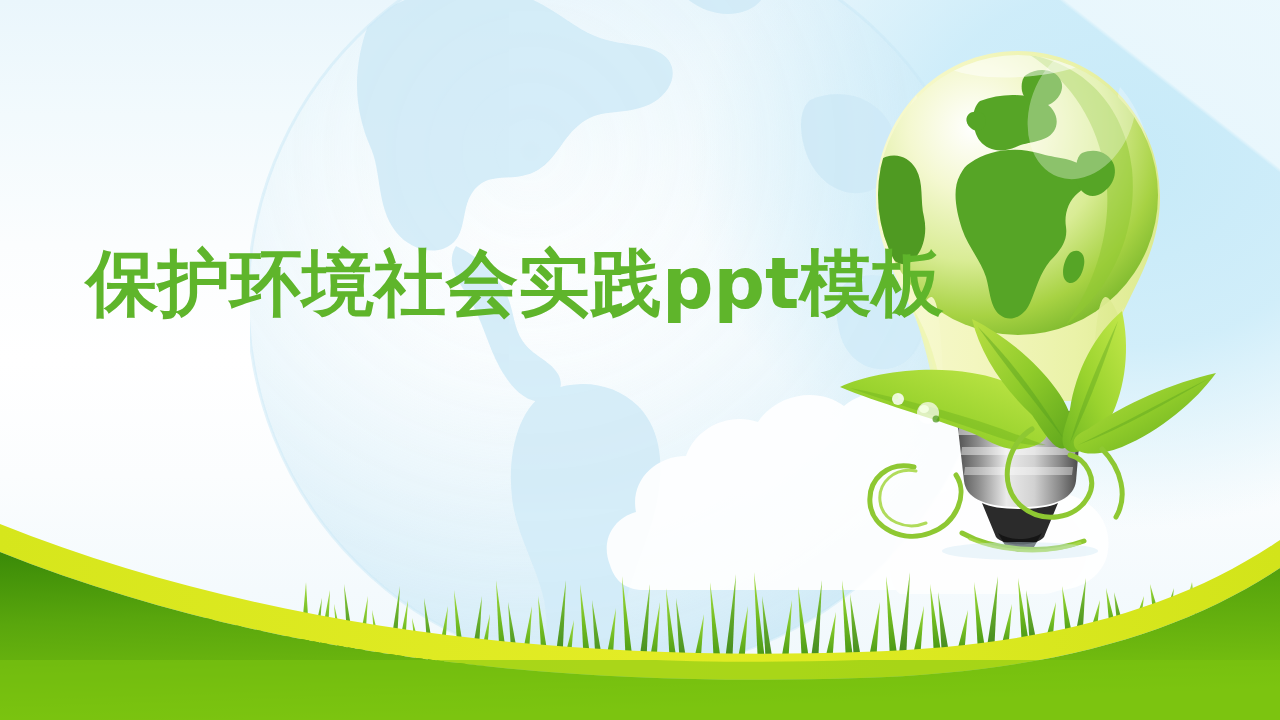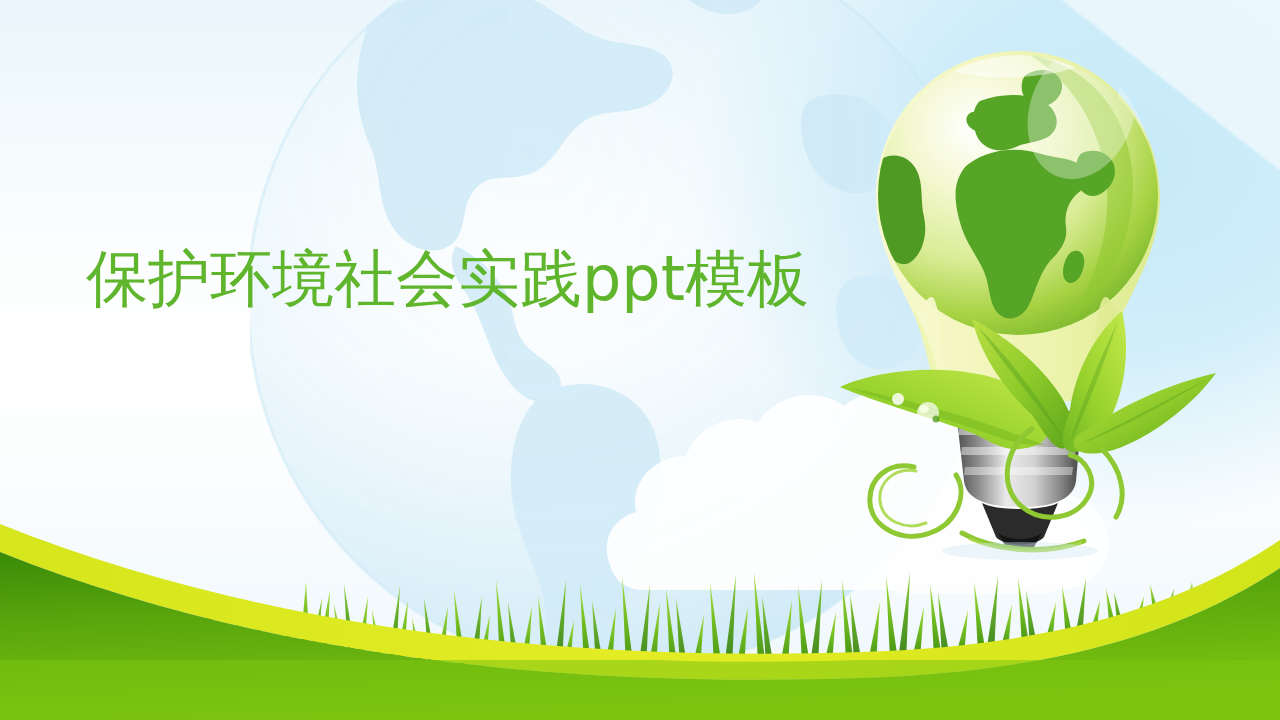--- a/index.html
+++ b/index.html
@@ -62,23 +62,23 @@
     position:absolute;left:0;bottom:0;width:1280px;height:210px;
   }
   .grass svg{width:100%;height:100%;display:block;}
 
   
   .title{
     position:absolute;
     left:86px;top:246px;
     margin:0;
     font-family:"DejaVu Sans","Liberation Sans",sans-serif;
-    font-size:62px;
+    font-size:72px;
     line-height:1.05;
-    font-weight:400;
+    font-weight:700;
     color:#5fb52b;
     letter-spacing:0px;
     white-space:nowrap;
   }
 </style>
 </head>
 <body>
 
 <div id="slide">
 

